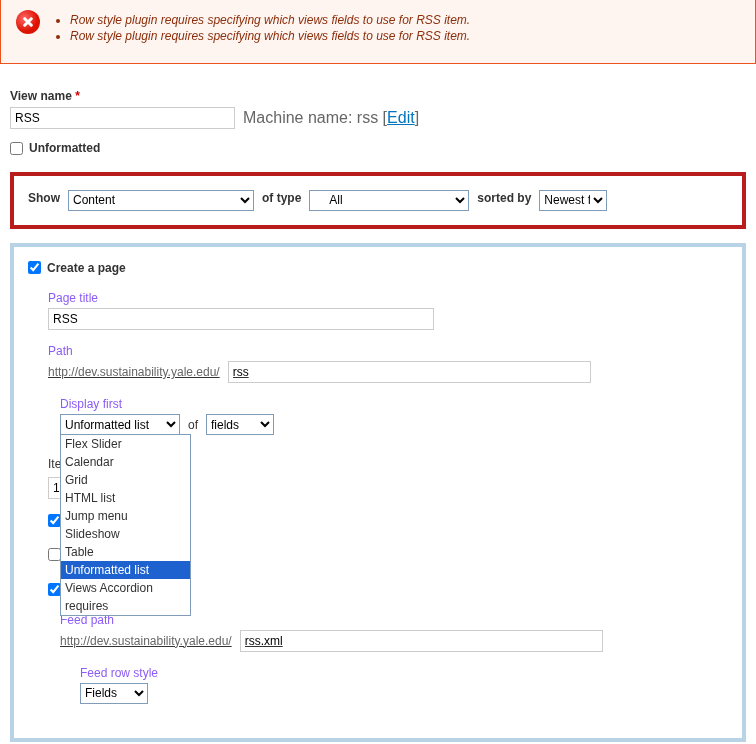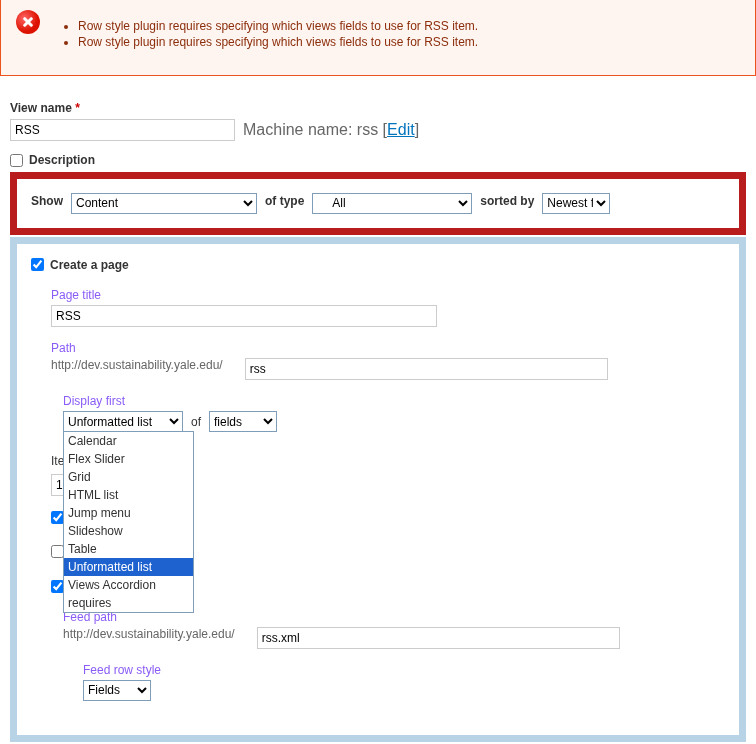--- a/index.html
+++ b/index.html
@@ -34,65 +34,65 @@
     content: '';
     position: absolute;
     top: 50%; left: 50%;
     width: 12px; height: 3px;
     background: #fff;
     border-radius: 1px;
   }
   .error-icon::before { transform: translate(-50%,-50%) rotate(45deg); }
   .error-icon::after  { transform: translate(-50%,-50%) rotate(-45deg); }
   .error-messages { color: #8c2e0b; padding-top:1px;}
-  .error-messages ul { margin: 8px; padding-left: 18px; }
+  .error-messages ul { margin: 0; padding-left: 18px; font-style: italic; }
   .error-messages li { margin: 2px 0; }
 
   .main { padding: 0 10px; }
   .form-label { font-weight: bold; margin-bottom: 4px; }
   .required-star { color: #c00; }
   input[type=text] {
     font-family: inherit;
     font-size: 12px;
     padding: 3px 4px;
     border: 1px solid #ccc;
   }
   .viewname-row { display: flex; align-items: center; gap: 8px; margin-bottom: 12px;}
   .viewname-input { width: 225px; }
   .machine-name { font-size: 16px; color: #666; }
   .machine-name .edit-link { color: #0074bd; }
 
   .checkbox-label { display: inline-flex; align-items: center; gap: 6px; font-weight: bold; }
   input[type=checkbox]{ width:13px;height:13px;margin:0;}
 
   .section-box {
-    border: 7px solid #b91c1c;
+    border: 4px solid #b91c1c;
     padding: 14px 14px;
-    margin-top: 2px;
+    margin-top: 14px;
   }
   .section-box.page { border-color: #b8d3e5; }
   .inline-row { display: flex; align-items: center; gap: 8px; flex-wrap: wrap; }
   select {
     font-family: inherit;
     font-size: 12px;
     border: 1px solid #7f9db9;
     background: #fff;
     height: 21px;
   }
   .sel-wide { width: 186px; }
   .sel-med { width: 160px; padding-left: 15px; }
   .sel-small { width: 68px; }
   .sel-fields { width: 68px; }
   .sel-displayfmt { width: 120px; }
   .sel-ofwhat { width: 68px; }
 
   .inner-block { padding-left: 20px; }
   .inner-block2 { padding-left: 30px; }
   .field-label { color:#8b5cf6; margin:14px 0 3px 0;}
-  .path-row { display:flex; gap:22px;}
+  .path-row { display:flex; align-items:center; gap:8px;text-decoration:underline;}
   .path-prefix { color:#666; }
   .path-input { width: 363px; }
   .pagetitle-input { width: 386px;}
   .items-input { width: 48px;}
 
   
   .open-select-wrap { position: relative; display:inline-block;}
   .open-listbox {
     position: absolute;
     top: 20px;
@@ -135,21 +135,21 @@
     <input type="text" class="viewname-input" value="RSS" style="">
     <span class="machine-name">
       <span>Machine name:</span>
       <span>rss</span>
       [<a href="#" class="edit-link">Edit</a>]
     </span>
   </div>
 
   <label class="checkbox-label">
     <input type="checkbox" style="">
-    <span>Description</span>
+    <span>Unformatted</span>
   </label>
 
   <div class="section-box">
     <div class="inline-row">
       <span class="form-label">Show</span>
       <select class="sel-wide">
         <option>Content</option>
       </select>
       <span class="form-label">of type</span>
       <select class="sel-med">
@@ -179,22 +179,22 @@
       </div>
 
       <div class="inner-block2" style="padding-left:12px;">
         <div class="field-label">Display first</div>
         <div class="inline-row">
           <span class="open-select-wrap">
             <select class="sel-displayfmt">
               <option>Unformatted list</option>
             </select>
             <div class="open-listbox">
+              <div>Flex Slider</div>
               <div>Calendar</div>
-              <div>Flex Slider</div>
               <div>Grid</div>
               <div>HTML list</div>
               <div>Jump menu</div>
               <div>Slideshow</div>
               <div>Table</div>
               <div class="sel">Unformatted list</div>
               <div>Views Accordion</div>
               <div>requires</div>
             </div>
           </span>

